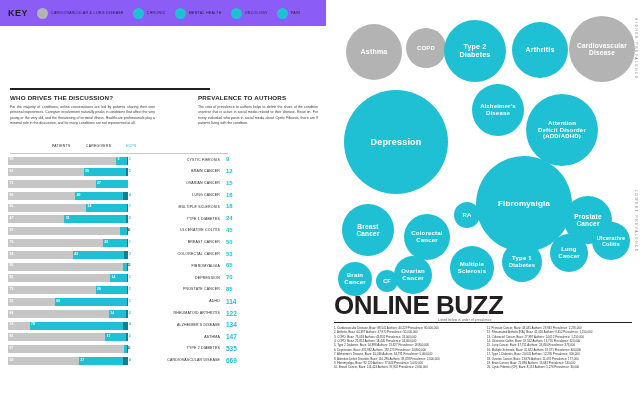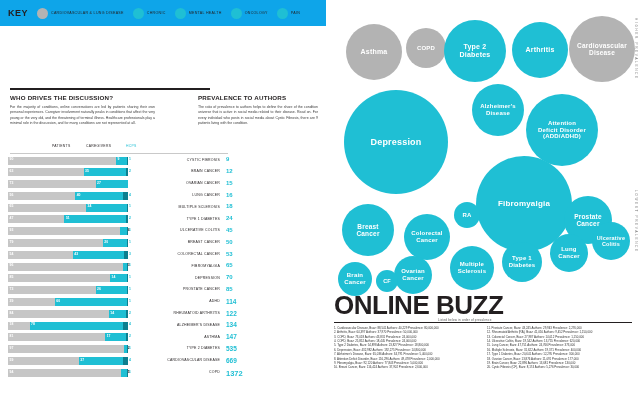--- a/index.html
+++ b/index.html
@@ -1,20 +1,20 @@
 <!DOCTYPE html>
 <html><head>
 <meta charset="utf-8">
 <style>
   html,body{margin:0;padding:0;background:#ffffff;}
   body{width:640px;height:414px;overflow:hidden;font-family:"Liberation Sans",sans-serif;color:#231f20;}
   .page{position:relative;width:640px;height:414px;}
 
   
-  .keybar{position:absolute;left:0;top:0;width:326px;height:26px;background:#0ea5e9;display:flex;align-items:center;}
+  .keybar{position:absolute;left:0;top:0;width:326px;height:26px;background:#8b5cf6;display:flex;align-items:center;}
   .keybar .kw{font-size:9px;font-weight:bold;letter-spacing:.5px;margin-left:8px;color:#231f20;}
   .keyitem{display:flex;align-items:center;margin-left:9px;}
   .keydot{width:11px;height:11px;border-radius:50%;margin-right:3px;}
   .keylabel{font-size:3.6px;letter-spacing:.3px;color:#231f20;text-transform:uppercase;white-space:nowrap;}
 
   
   .left{position:absolute;left:0;top:26px;width:326px;height:388px;background:#fff;}
   .title{position:absolute;left:10px;top:30px;font-size:25px;font-weight:bold;letter-spacing:-0.5px;color:#231f20;}
   .titlerule{position:absolute;left:10px;top:62px;width:200px;height:2px;background:#231f20;}
 
@@ -312,32 +312,20 @@
               <div class="bar grey" style="left: 0px; width: 70.8px;"></div>
               <div class="bnum onbar" style="left: 1.5px;">59</div>
               <div class="bar cyan" style="left: 70.8px; width: 44.4px;"></div>
               <div class="bnum onbar" style="left: 72.3px;">37</div>
               <div class="bar dark" style="left: 115.2px; width: 4.8px;"></div>
               <div class="bnum cy" style="left: 121px;">4</div>
             </div>
             <div class="cond">CARDIOVASCULAR DISEASE</div>
             <div class="val" style="font-size: 6.5px;">669</div>
           </div>
-          <div class="row">
-            <div class="barzone">
-              <div class="bar grey" style="left: 0px; width: 112.8px;"></div>
-              <div class="bnum onbar" style="left: 1.5px;">94</div>
-              <div class="bar cyan" style="left: 112.8px; width: 6px;"></div>
-              <div class="bnum" style="left: 119.8px;">5</div>
-              <div class="bar dark" style="left: 118.8px; width: 1.2px;"></div>
-              <div class="bnum cy" style="left: 121px;">1</div>
-            </div>
-            <div class="cond">COPD</div>
-            <div class="val" style="font-size: 7.5px;">1372</div>
-          </div>
         </div>
     </div>
   </div>
 
   <div class="right">
     <div id="bubble-layer" style="position:absolute;left:0;top:6px;width:300px;height:290px;">
         <div class="bubble b-grey" style="left: 20px; top: 18px; width: 56px; height: 56px;">
           <span style="font-size: 7px;">Asthma</span>
         </div>
         <div class="bubble b-grey" style="left: 80px; top: 22px; width: 40px; height: 40px;">

